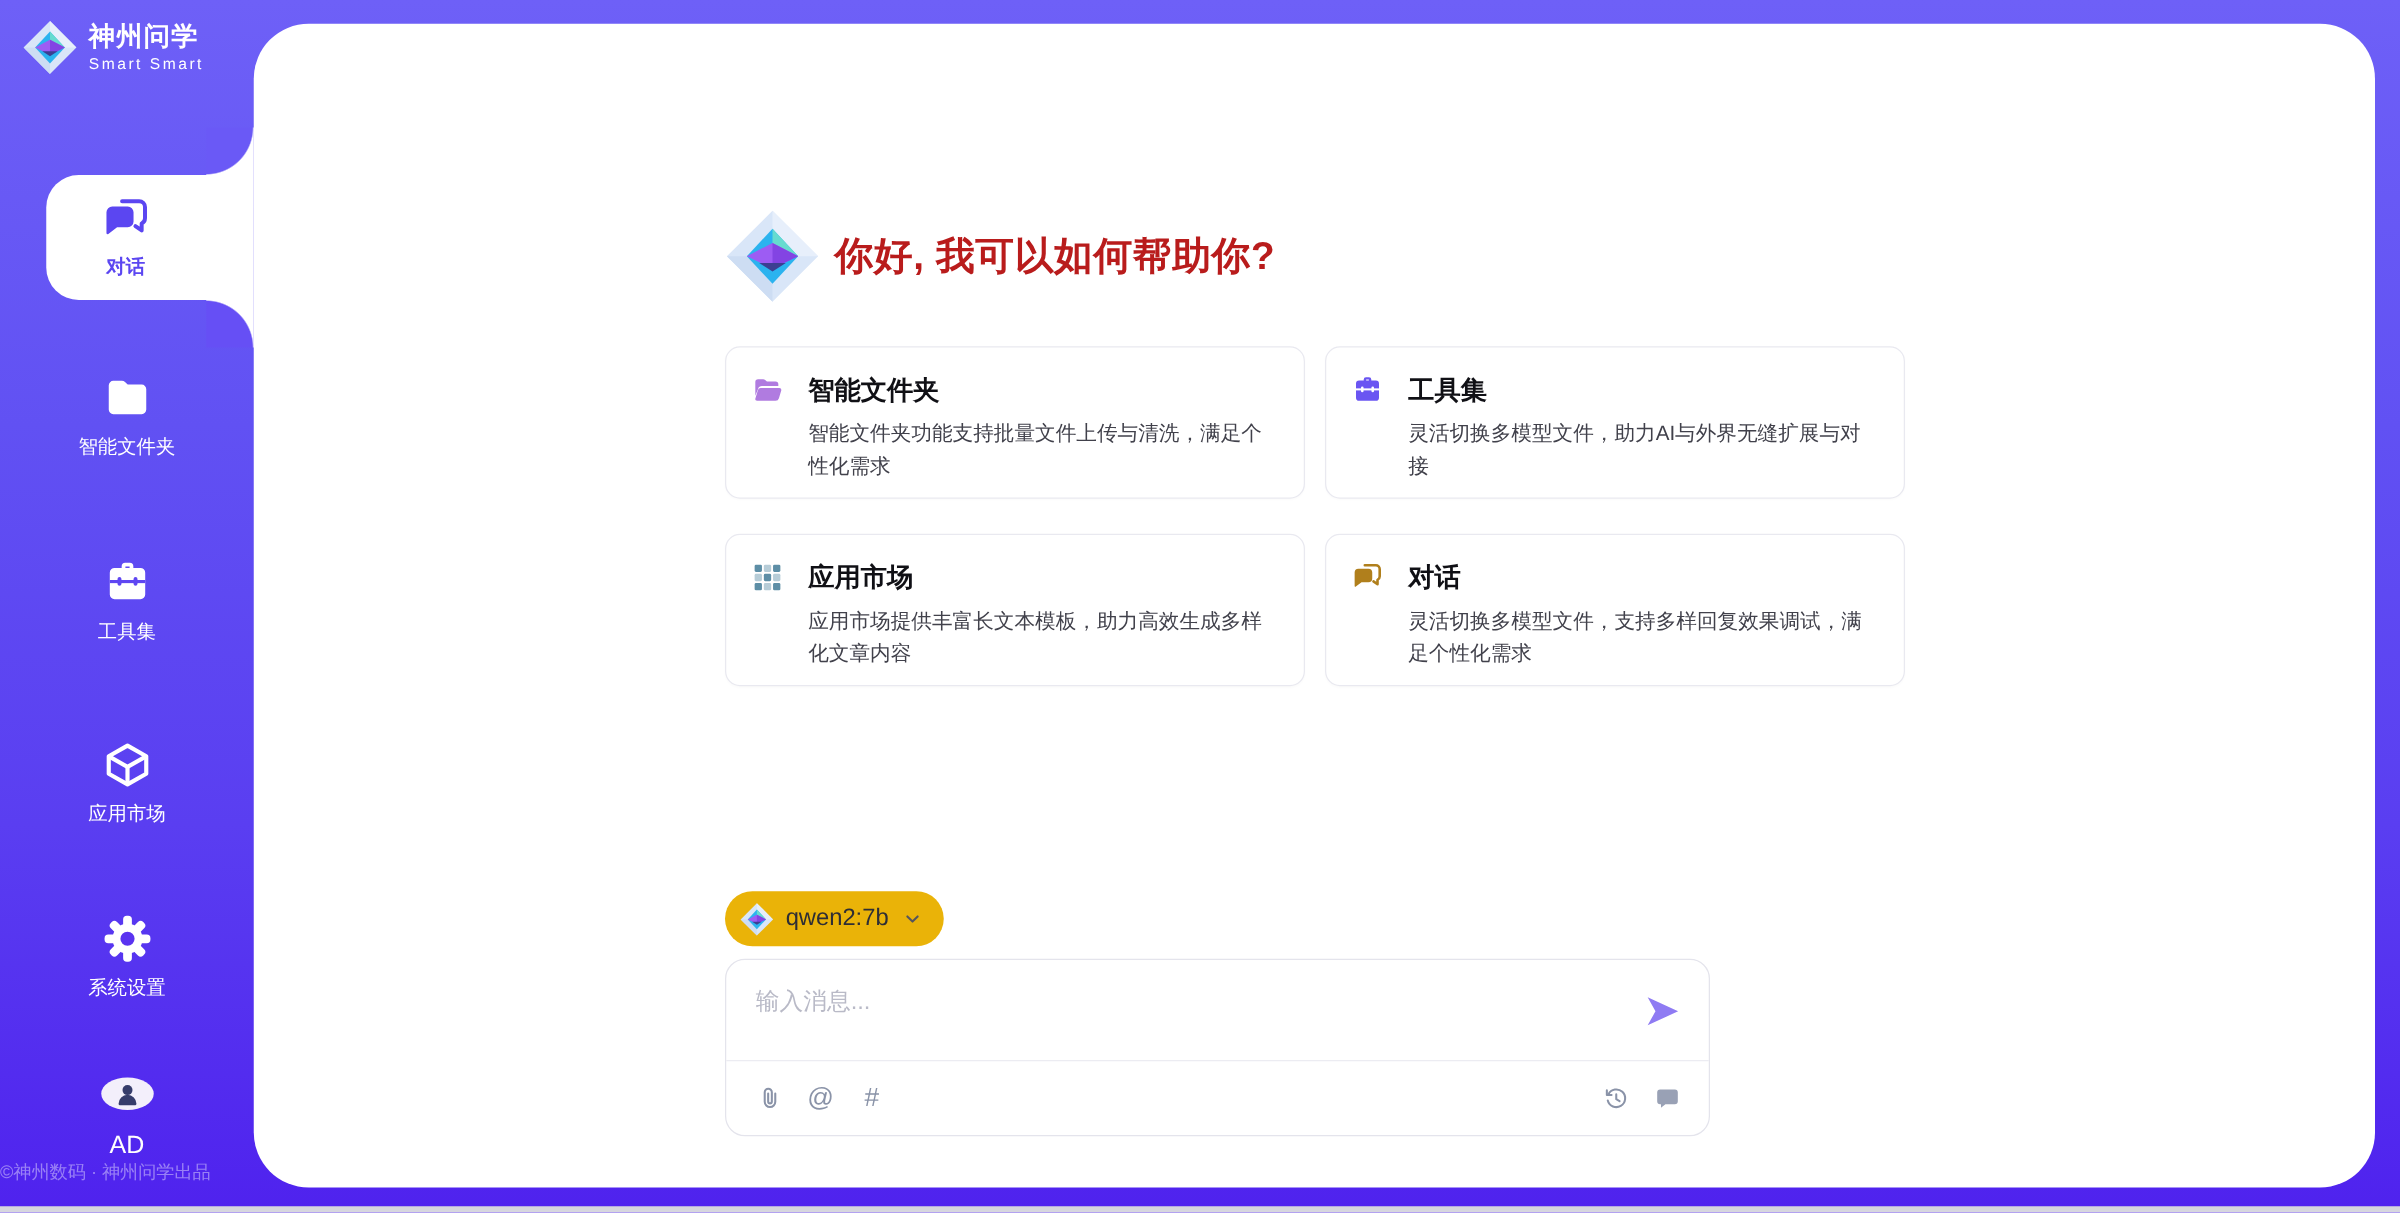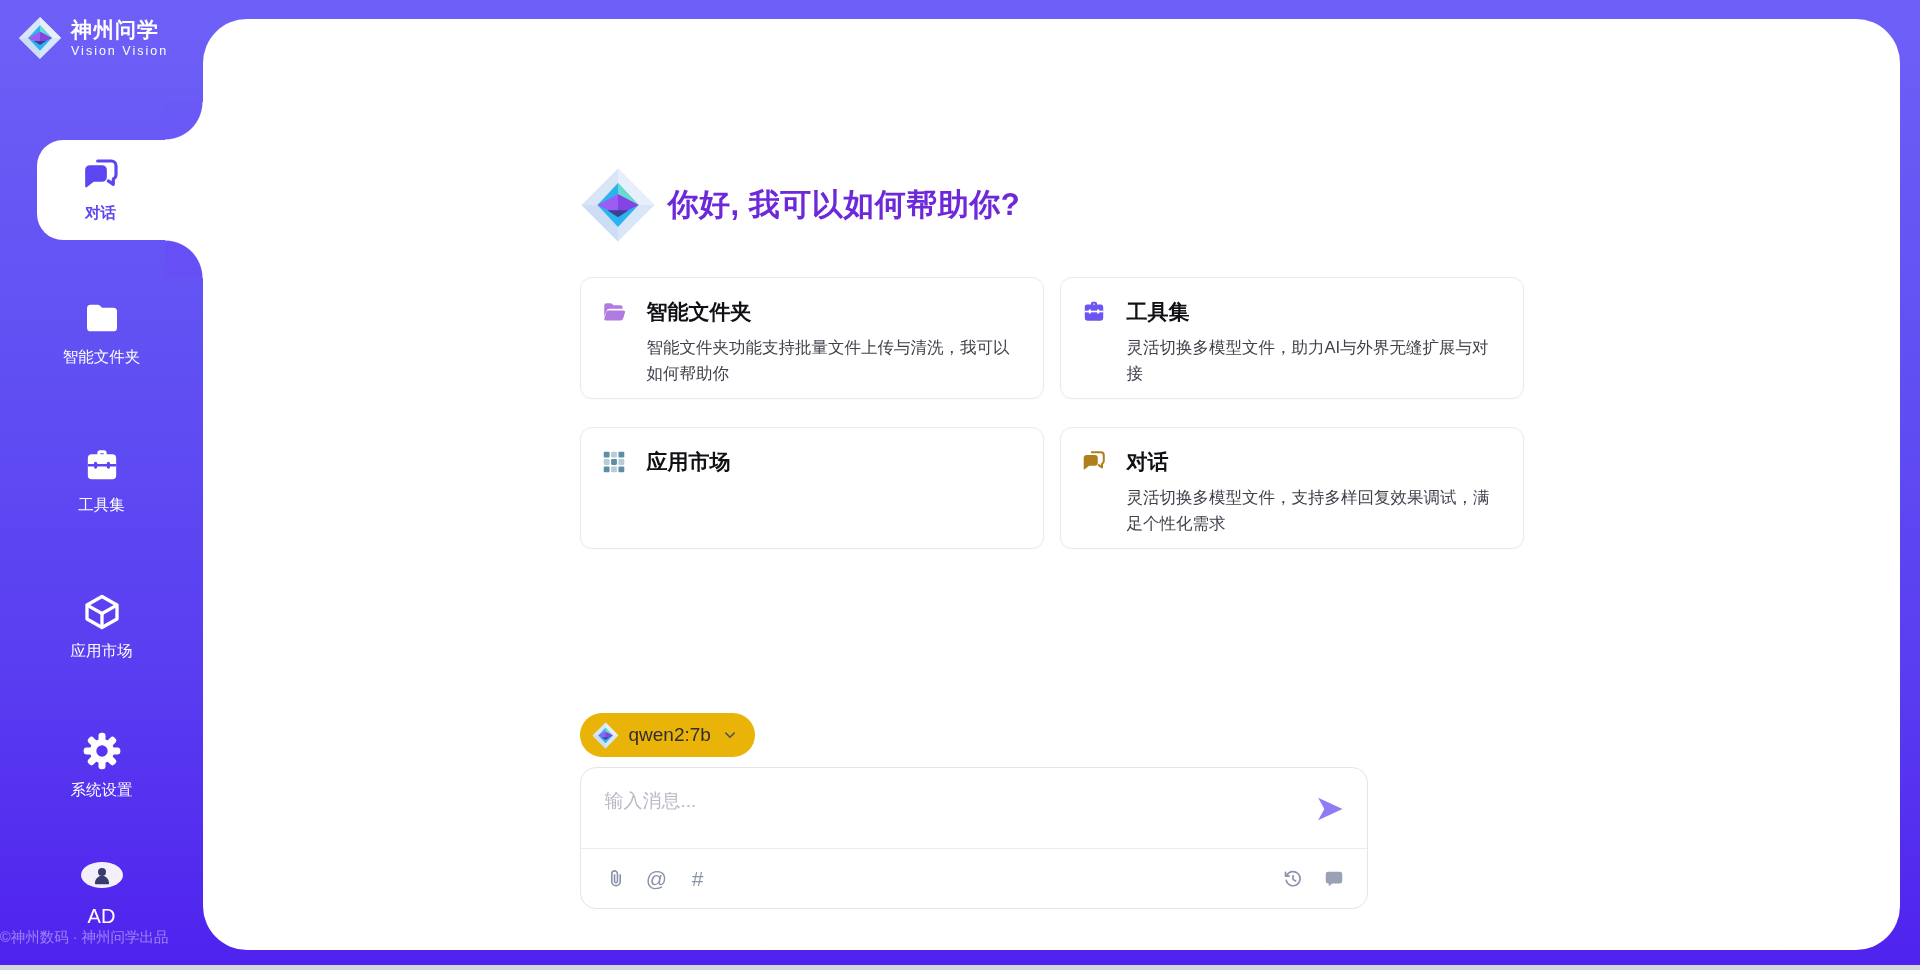--- a/index.html
+++ b/index.html
@@ -62,21 +62,21 @@
   }
 
   
   .panel {
     position:absolute; left:203px; top:19px; right:20px; bottom:20px;
     background:#fff; border-radius:44px;
   }
   .content { width:944px; margin:0 auto; position:relative; }
   .welcome { margin-top:140px; height:92px; display:flex; align-items:center; gap:12px; }
   .welcome svg { width:76px; height:76px; flex:0 0 auto; }
-  .greeting { font-size:31px; font-weight:700; color:#6d28d9; letter-spacing:0.5px; }
+  .greeting { font-size:31px; font-weight:700; color:#b91c1c; letter-spacing:0.5px; }
 
   .cards { margin-top:26px; display:grid; grid-template-columns:464px 464px; grid-column-gap:16px; grid-row-gap:28px; }
   .card {
     width:464px; height:122px; background:#fff; border:1.5px solid #e9e9f0; border-radius:12px;
     padding:20px 22px 0 20px; cursor:pointer; box-shadow:0 1px 2px rgba(30,30,60,0.02);
   }
   .card-head { display:flex; align-items:center; gap:20px; }
   .card-head svg { width:26px; height:26px; }
   .card-title { font-size:21px; font-weight:700; color:#101015; }
   .card-desc { margin:9px 0 0 46px; font-size:16.5px; line-height:1.55; color:#41414b; }
@@ -134,21 +134,21 @@
       <polygon points="50,2 98,50 50,50" fill="#e7effb"></polygon>
       <polygon points="2,50 50,98 50,50" fill="#cdddf3"></polygon>
       <polygon points="50,21 77,50 50,79 23,50" fill="#2bb3ef"></polygon>
       <polygon points="50,21 77,50 50,47" fill="#66dbcf"></polygon>
       <polygon points="23,50 50,36 77,50 50,63" fill="#9d5cf3"></polygon>
       <polygon points="50,36 77,50 50,63" fill="#8344e3"></polygon>
       <polygon points="36,57 64,57 50,66" fill="#3c3f92"></polygon>
     </svg>
     <div>
       <div class="brand-title">神州问学</div>
-      <div class="brand-subtitle">Vision Vision</div>
+      <div class="brand-subtitle">Smart Smart</div>
     </div>
   </div>
 
   <div class="nav-tab">
     <div class="inner">
       <svg viewBox="0 0 24 24" fill="none">
         <path d="M10 3h8.2A2.8 2.8 0 0 1 21 5.8v5.4a2.8 2.8 0 0 1-1.6 2.5V17l-3-2.1" stroke="currentColor" stroke-width="1.9" stroke-linecap="round" stroke-linejoin="round"></path>
         <path d="M2.5 8.3a2.8 2.8 0 0 1 2.8-2.8h7.4a2.8 2.8 0 0 1 2.8 2.8v4.4a2.8 2.8 0 0 1-2.8 2.8H7.6l-4.2 3.2a.55.55 0 0 1-.9-.44V8.3z" fill="currentColor"></path>
       </svg>
       <span>对话</span>
@@ -228,21 +228,21 @@
     <div class="cards">
 
       <div class="card">
         <div class="card-head">
           <svg class="c-folder" viewBox="0 0 24 24" fill="currentColor">
             <path d="M3 6.1A2.1 2.1 0 0 1 5.1 4h3.7c.55 0 1.07.2 1.47.57L11.6 5.8h6.3A2.1 2.1 0 0 1 20 7.9v1.2H7.9a3 3 0 0 0-2.86 2.1L3 16.3V6.1z"></path>
             <path d="M7.9 10.6h12.9c.95 0 1.63.92 1.35 1.83l-1.7 5.6a2.6 2.6 0 0 1-2.49 1.87H4.3a1.3 1.3 0 0 1-1.25-1.68l1.9-6.2a2.1 2.1 0 0 1 2-1.42z"></path>
           </svg>
           <span class="card-title">智能文件夹</span>
         </div>
-        <div class="card-desc">智能文件夹功能支持批量文件上传与清洗，我可以如何帮助你</div>
+        <div class="card-desc">智能文件夹功能支持批量文件上传与清洗，满足个性化需求</div>
       </div>
 
       <div class="card">
         <div class="card-head">
           <svg class="c-toolbox" viewBox="0 0 24 24" fill="currentColor">
             <path d="M9.2 5V4.2a1.7 1.7 0 0 1 1.7-1.7h2.2a1.7 1.7 0 0 1 1.7 1.7V5h3.4a2.3 2.3 0 0 1 2.3 2.3v10.4a2.3 2.3 0 0 1-2.3 2.3H5.8a2.3 2.3 0 0 1-2.3-2.3V7.3A2.3 2.3 0 0 1 5.8 5h3.4zm1.8 0h2v-.7h-2V5z"></path>
             <rect x="3.5" y="10.8" width="17" height="1.5" fill="#fff"></rect>
             <rect x="7.2" y="9.4" width="1.9" height="4.2" rx=".95" fill="#fff"></rect>
             <rect x="14.9" y="9.4" width="1.9" height="4.2" rx=".95" fill="#fff"></rect>
           </svg>
@@ -259,20 +259,21 @@
             <rect x="16.1" y="2.5" width="5.4" height="5.4" rx="1"></rect>
             <rect x="2.5" y="9.3" width="5.4" height="5.4" rx="1" opacity=".45"></rect>
             <rect x="9.3" y="9.3" width="5.4" height="5.4" rx="1"></rect>
             <rect x="16.1" y="9.3" width="5.4" height="5.4" rx="1" opacity=".45"></rect>
             <rect x="2.5" y="16.1" width="5.4" height="5.4" rx="1"></rect>
             <rect x="9.3" y="16.1" width="5.4" height="5.4" rx="1" opacity=".45"></rect>
             <rect x="16.1" y="16.1" width="5.4" height="5.4" rx="1"></rect>
           </svg>
           <span class="card-title">应用市场</span>
         </div>
+        <div class="card-desc">应用市场提供丰富长文本模板，助力高效生成多样化文章内容</div>
       </div>
 
       <div class="card">
         <div class="card-head">
           <svg class="c-chat" viewBox="0 0 24 24" fill="none">
             <path d="M10 3h8.2A2.8 2.8 0 0 1 21 5.8v5.4a2.8 2.8 0 0 1-1.6 2.5V17l-3-2.1" stroke="currentColor" stroke-width="1.9" stroke-linecap="round" stroke-linejoin="round"></path>
             <path d="M2.5 8.3a2.8 2.8 0 0 1 2.8-2.8h7.4a2.8 2.8 0 0 1 2.8 2.8v4.4a2.8 2.8 0 0 1-2.8 2.8H7.6l-4.2 3.2a.55.55 0 0 1-.9-.44V8.3z" fill="currentColor"></path>
           </svg>
           <span class="card-title">对话</span>
         </div>

